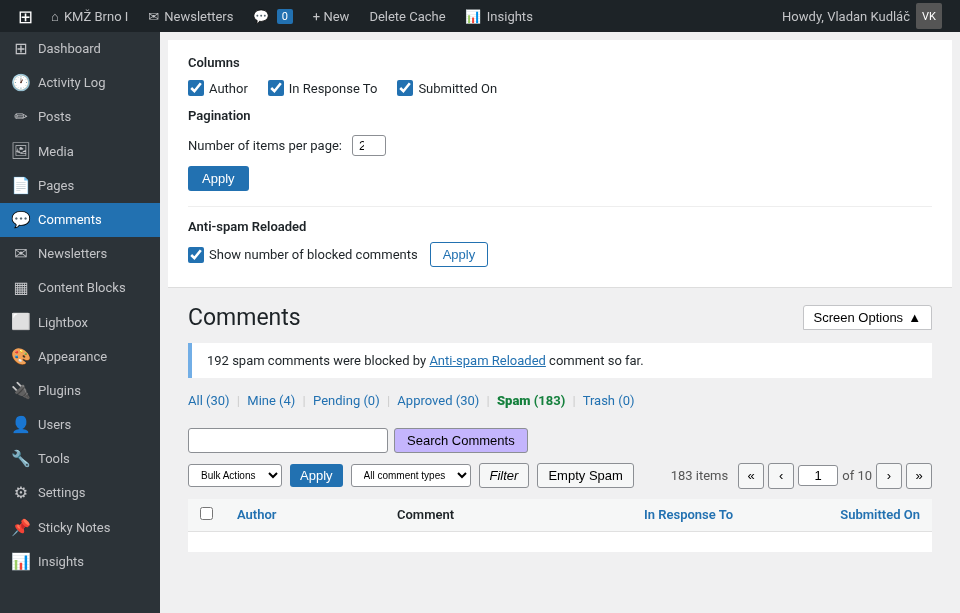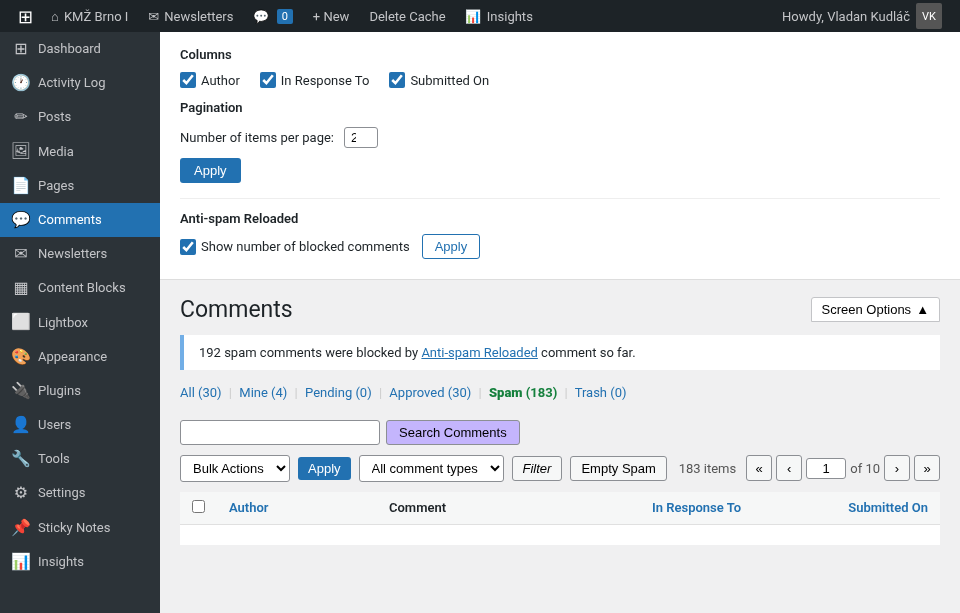--- a/index.html
+++ b/index.html
@@ -56,21 +56,21 @@
       line-height: 1.4;
     }
     .sidebar-item.active { background: #2271b1; color: #fff; }
     .sidebar-item .icon { width: 18px; height: 18px; display: flex; align-items: center; justify-content: center; font-size: 16px; flex-shrink: 0; }
     .sidebar-item.active { position: relative; }
 
     
     .main-content {
       margin-left: 160px;
       margin-top: 32px;
-      padding: 0;
+      padding: 8px;
       min-height: calc(100vh - 32px);
     }
 
     
     .screen-options-panel {
       background: #fff;
       border-bottom: 1px solid #ddd;
       padding: 15px 20px 20px;
     }
     .screen-options-panel h3 { font-size: 13px; font-weight: 600; margin-bottom: 10px; }
@@ -141,21 +141,21 @@
       border-radius: 3px;
       padding: 4px 12px;
       font-size: 13px;
       cursor: pointer;
     }
     .actions-left { display: flex; align-items: center; gap: 8px; }
     .select-dropdown {
       border: 1px solid #8c8f94;
       border-radius: 3px;
       padding: 4px 8px;
-      font-size: 13px;
+      font-size: 10px;
       background: #fff;
       cursor: pointer;
       appearance: auto;
     }
     .btn-filter {
       background: #f6f7f7;
       border: 1px solid #8c8f94;
       border-radius: 3px;
       padding: 4px 10px;
       font-size: 13px;

